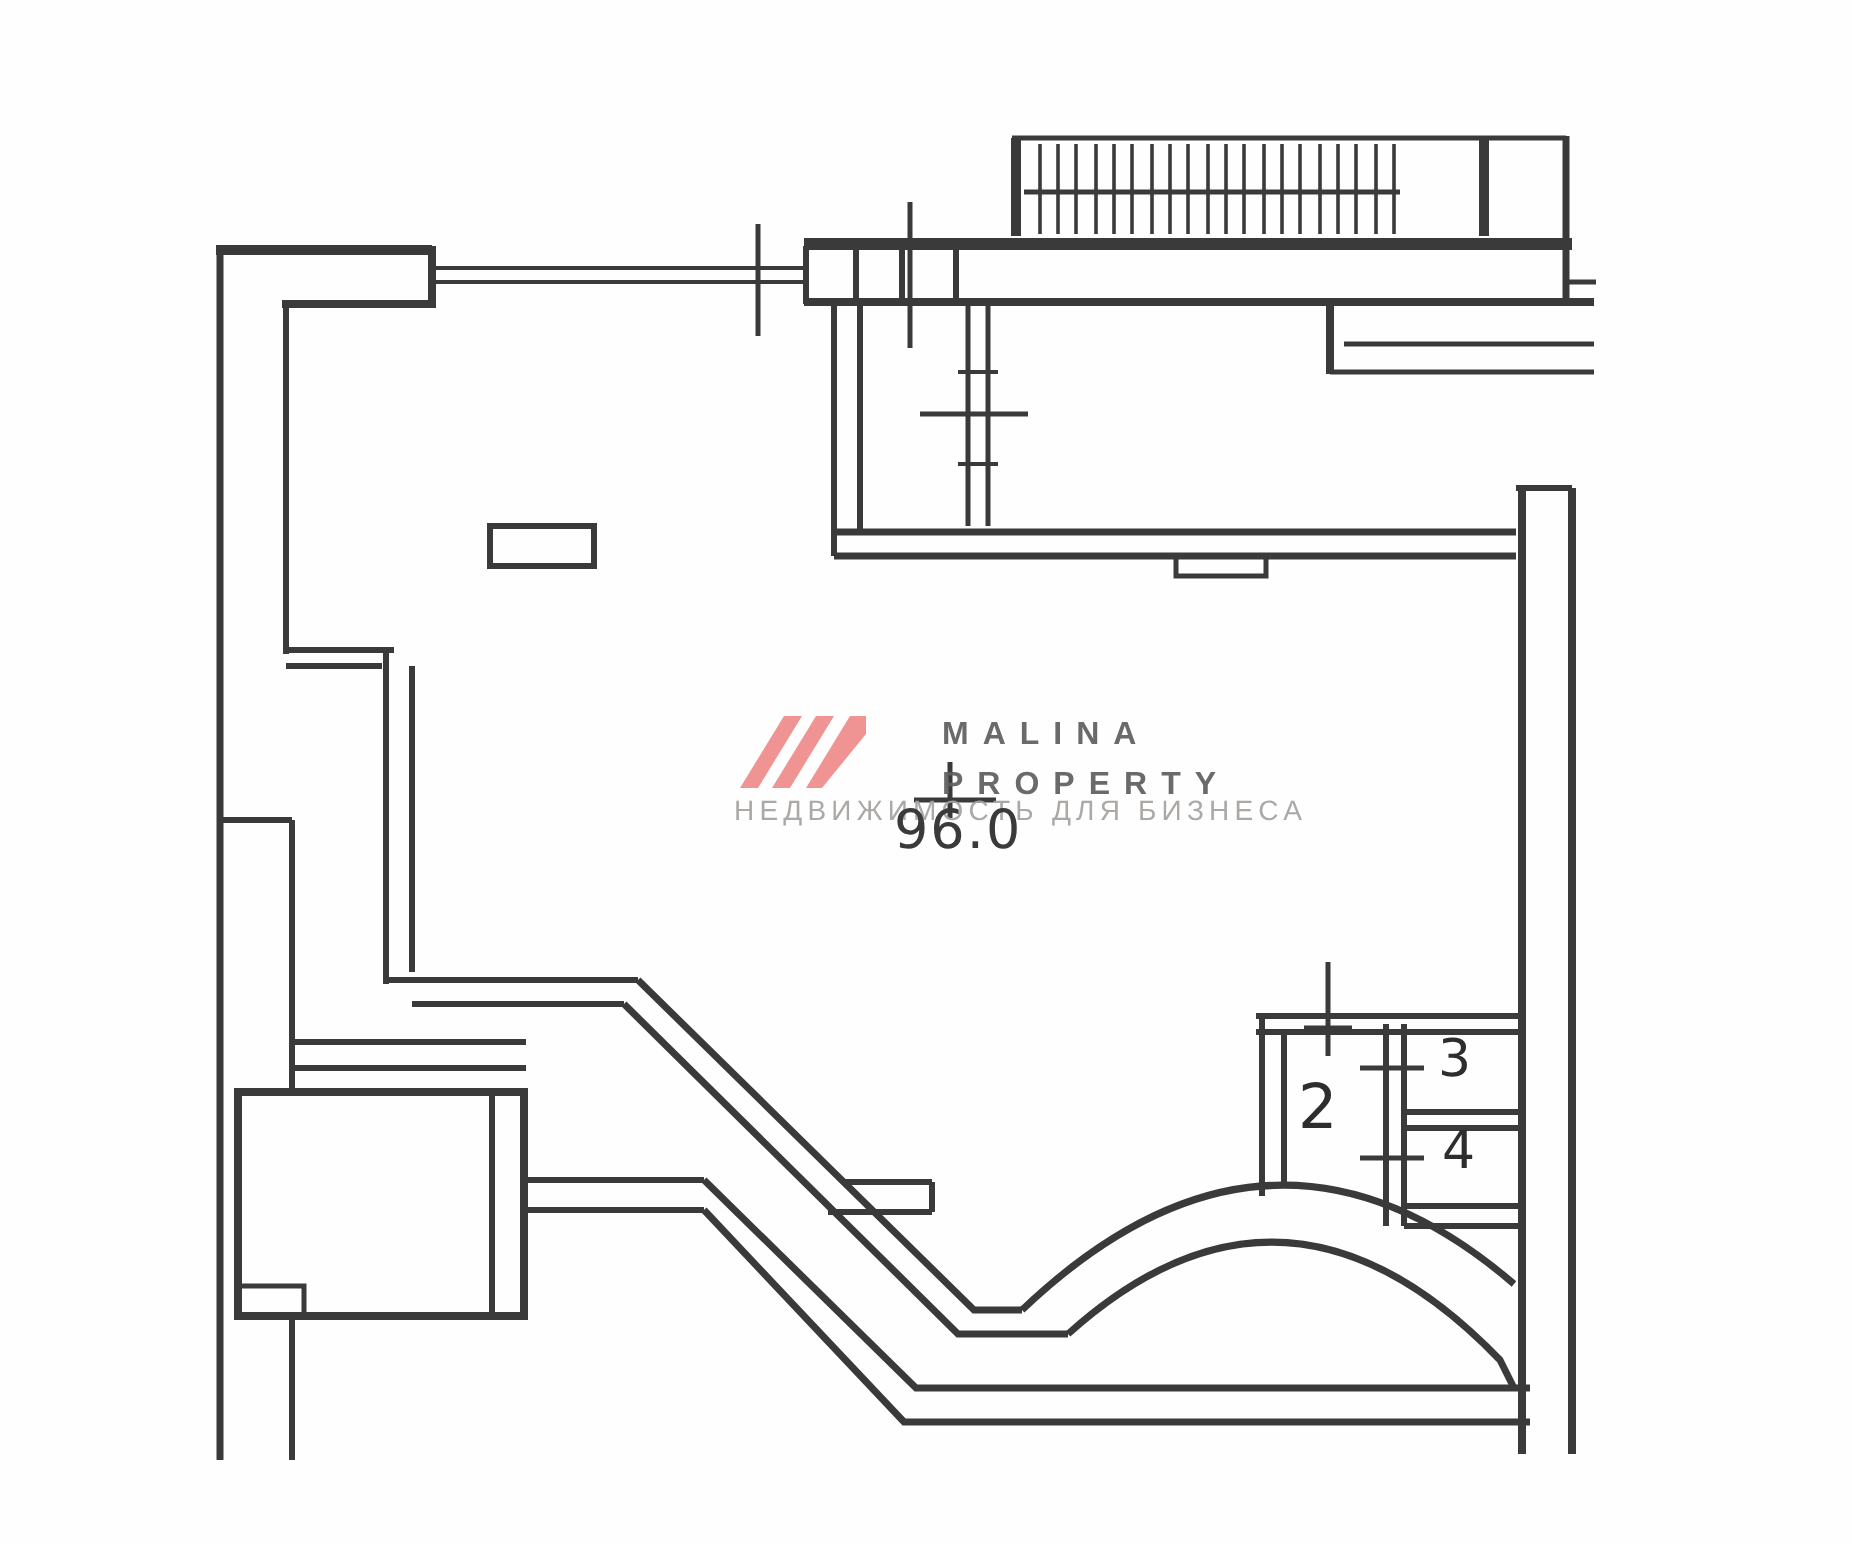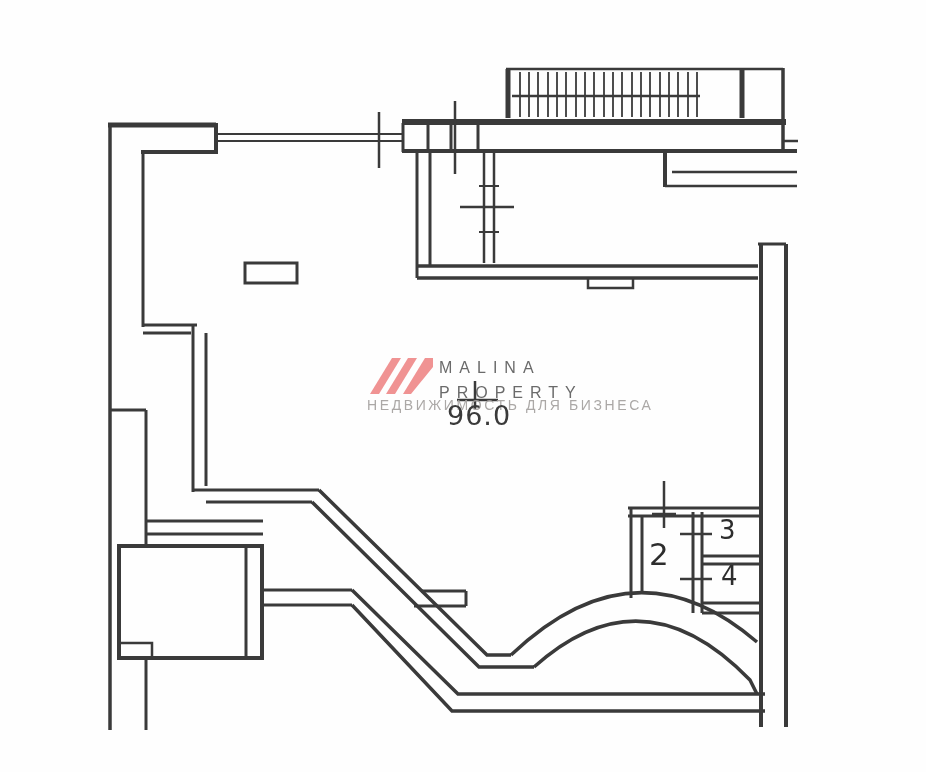--- a/index.html
+++ b/index.html
@@ -8,22 +8,22 @@
   #plan-svg{position:absolute;left:0;top:0;filter:blur(0.35px);}
   .lbl{position:absolute;color:#2d2d2d;font-family:"DejaVu Sans",sans-serif;}
   #area-label{left:447px;top:400px;width:70px;text-align:left;font-size:27px;
               letter-spacing:1px;color:#3a3a3a;}
   #room2-label{left:649px;top:536px;font-size:31px;}
   #room3-label{left:719px;top:515px;font-size:26px;}
   #room4-label{left:721px;top:561px;font-size:26px;}
   
   #watermark{position:absolute;left:364px;top:350px;width:210px;opacity:.93;}
   #wm-logo{position:absolute;left:2px;top:3px;}
-  .wm-line{font-weight:normal;color:#5f5f5f;font-size:16px;letter-spacing:7px;
-           line-height:19px;white-space:nowrap;}
+  .wm-line{font-weight:bold;color:#5f5f5f;font-size:16px;letter-spacing:7px;
+           line-height:19px;white-space:nowrap;margin-left:32px;}
   #wm-line1{position:absolute;left:75px;top:8px;}
   #wm-line2{position:absolute;left:75px;top:33px;}
   #wm-tagline{position:absolute;left:3px;top:47px;font-size:14px;letter-spacing:2.6px;
               color:#a5a2a0;white-space:nowrap;}
 </style>
 </head>
 <body>
 
 <div id="stage">
 

